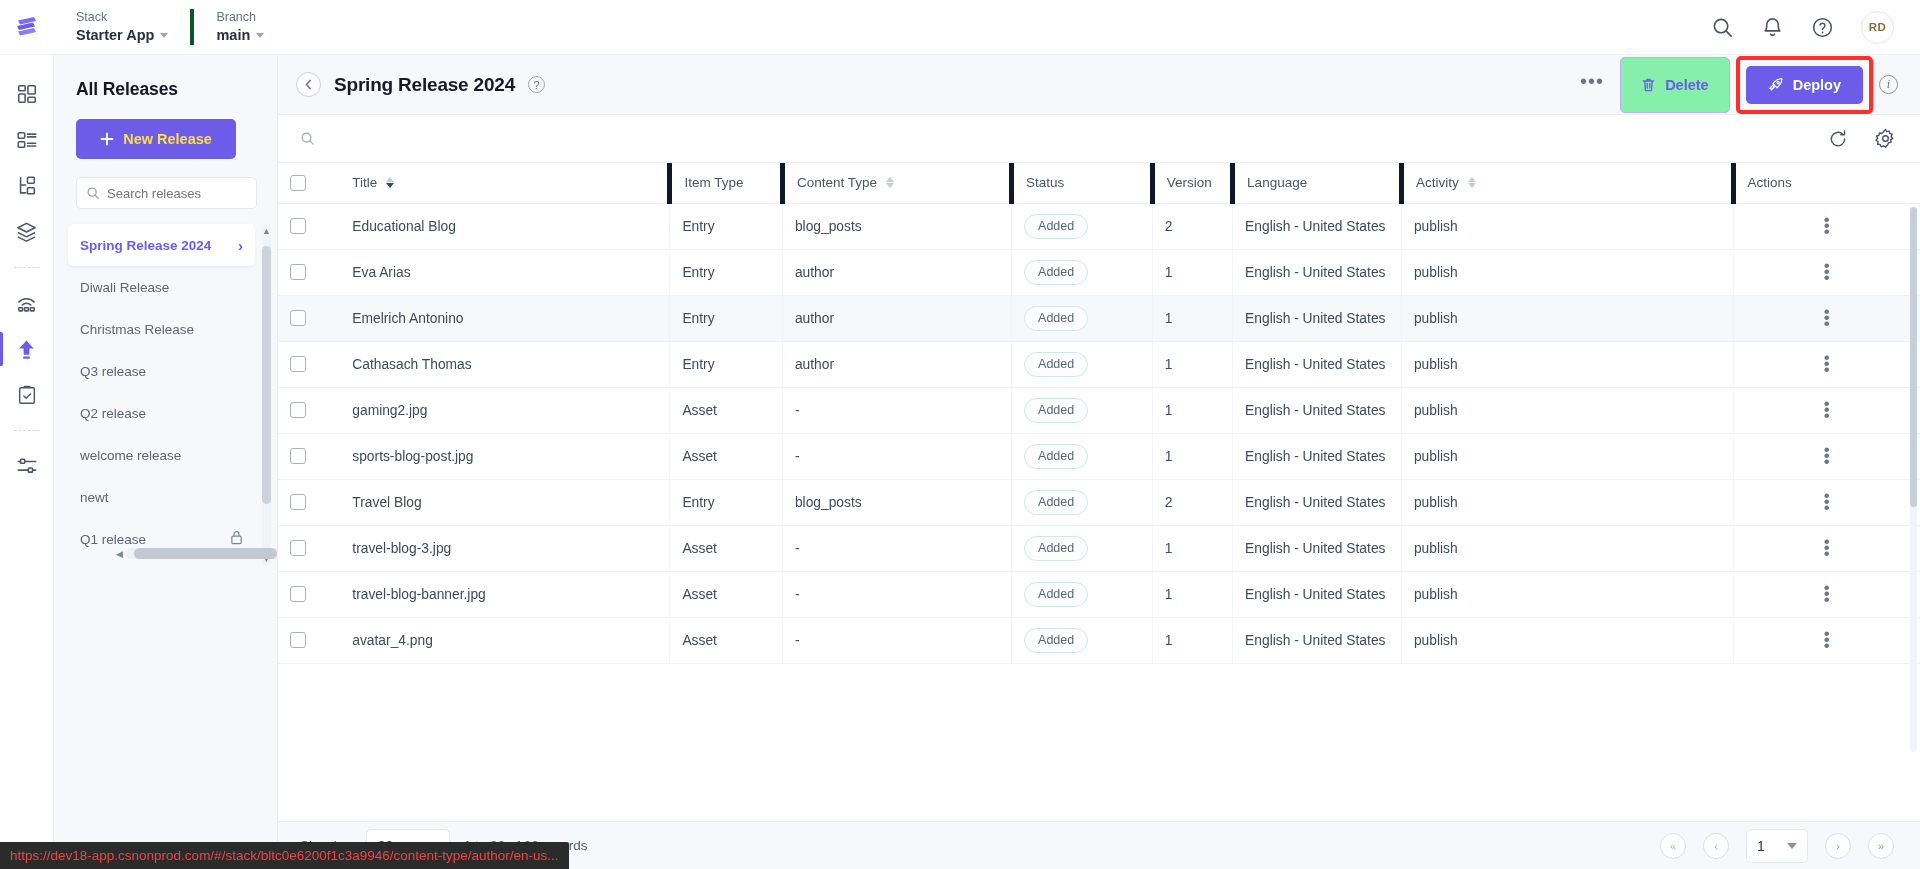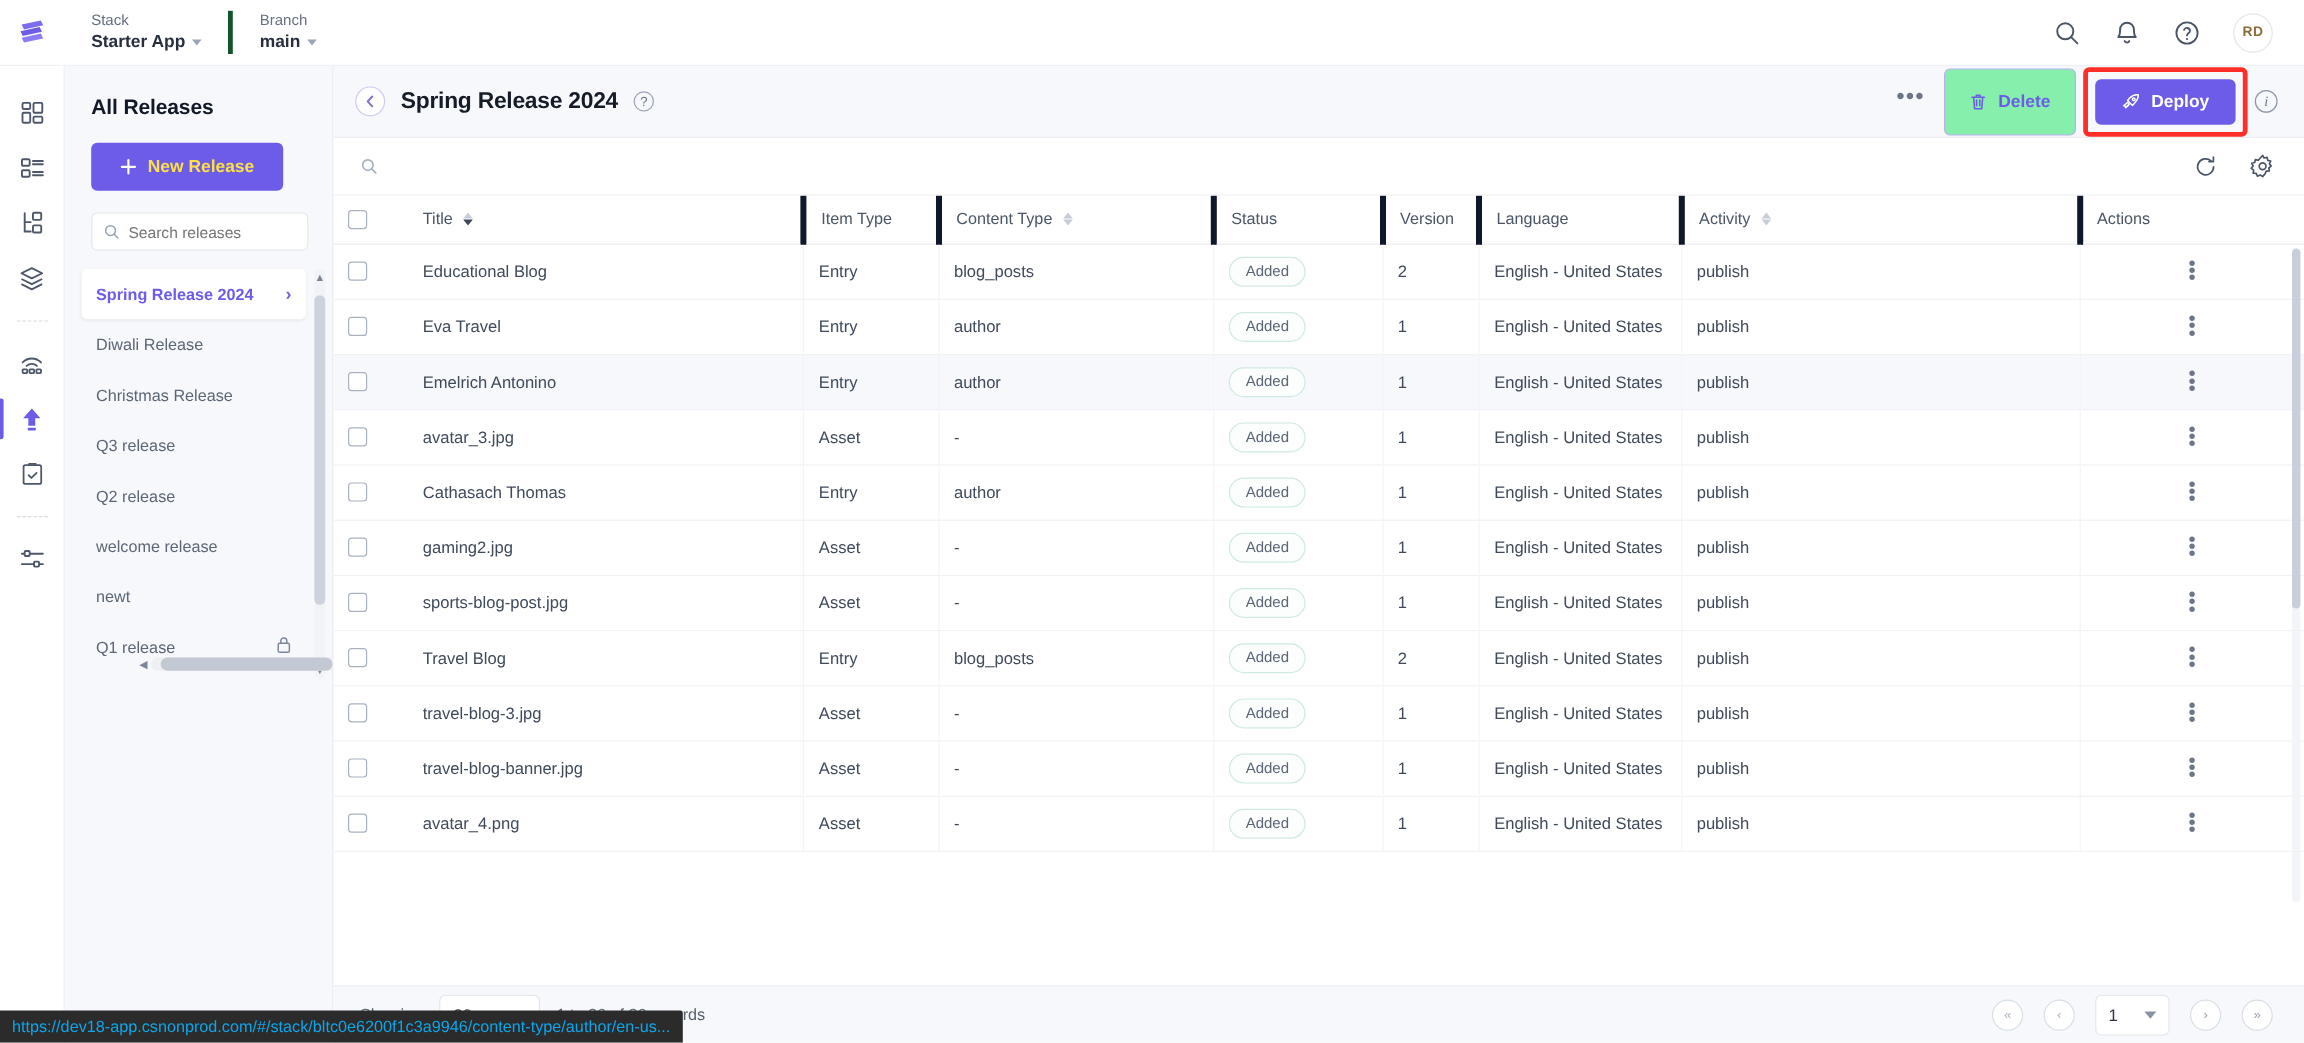--- a/index.html
+++ b/index.html
@@ -191,21 +191,21 @@
     display: flex; align-items: center; justify-content: center; font-size: 11px; cursor: pointer; background: #fff;
   }
   .pg-circ.enabled { color: #97a0ae; }
   .pg-box {
     width: 62px; height: 34px; background: #fff; border: 1px solid #e3e7ee; border-radius: 5px;
     display: flex; align-items: center; justify-content: space-between; padding: 0 10px; cursor: pointer;
     font-size: 14px; color: #2d3645;
   }
   .statusbar {
     position: absolute; left: 0; bottom: 0; height: 27px; max-width: 640px;
-    background: #2b2b2b; color: #0ea5e9; font-size: 13.5px;
+    background: #2b2b2b; color: #ef4444; font-size: 13.5px;
     display: flex; align-items: center; padding: 0 10px; z-index: 40;
     white-space: nowrap; border-top-right-radius: 2px;
   }
   .chev-dn { width: 0; height: 0; border-left: 5px solid transparent; border-right: 5px solid transparent; border-top: 6px solid #8a93a3; }
 </style>
 </head>
 <body>
 
 <div id="app">
 
@@ -538,57 +538,40 @@
             <td class="c-divider">
                 <div class="kebab">
                   <span>•</span>
                   <span>•</span>
                   <span>•</span>
                 </div>
               </td>
           </tr>
           <tr>
             <td><span class="cbx"></span></td>
-            <td>Eva Travel</td>
+            <td>Eva Arias</td>
             <td class="c-divider">Entry</td>
             <td class="c-divider">author</td>
             <td class="c-divider"><span class="badge">Added</span></td>
             <td class="c-divider">1</td>
             <td class="c-divider">English - United States</td>
             <td class="c-divider">publish</td>
             <td class="c-divider">
                 <div class="kebab">
                   <span>•</span>
                   <span>•</span>
                   <span>•</span>
                 </div>
               </td>
           </tr>
           <tr class="hovered">
             <td><span class="cbx"></span></td>
             <td>Emelrich Antonino</td>
             <td class="c-divider">Entry</td>
             <td class="c-divider">author</td>
-            <td class="c-divider"><span class="badge">Added</span></td>
-            <td class="c-divider">1</td>
-            <td class="c-divider">English - United States</td>
-            <td class="c-divider">publish</td>
-            <td class="c-divider">
-                <div class="kebab">
-                  <span>•</span>
-                  <span>•</span>
-                  <span>•</span>
-                </div>
-              </td>
-          </tr>
-          <tr>
-            <td><span class="cbx"></span></td>
-            <td>avatar_3.jpg</td>
-            <td class="c-divider">Asset</td>
-            <td class="c-divider">-</td>
             <td class="c-divider"><span class="badge">Added</span></td>
             <td class="c-divider">1</td>
             <td class="c-divider">English - United States</td>
             <td class="c-divider">publish</td>
             <td class="c-divider">
                 <div class="kebab">
                   <span>•</span>
                   <span>•</span>
                   <span>•</span>
                 </div>

